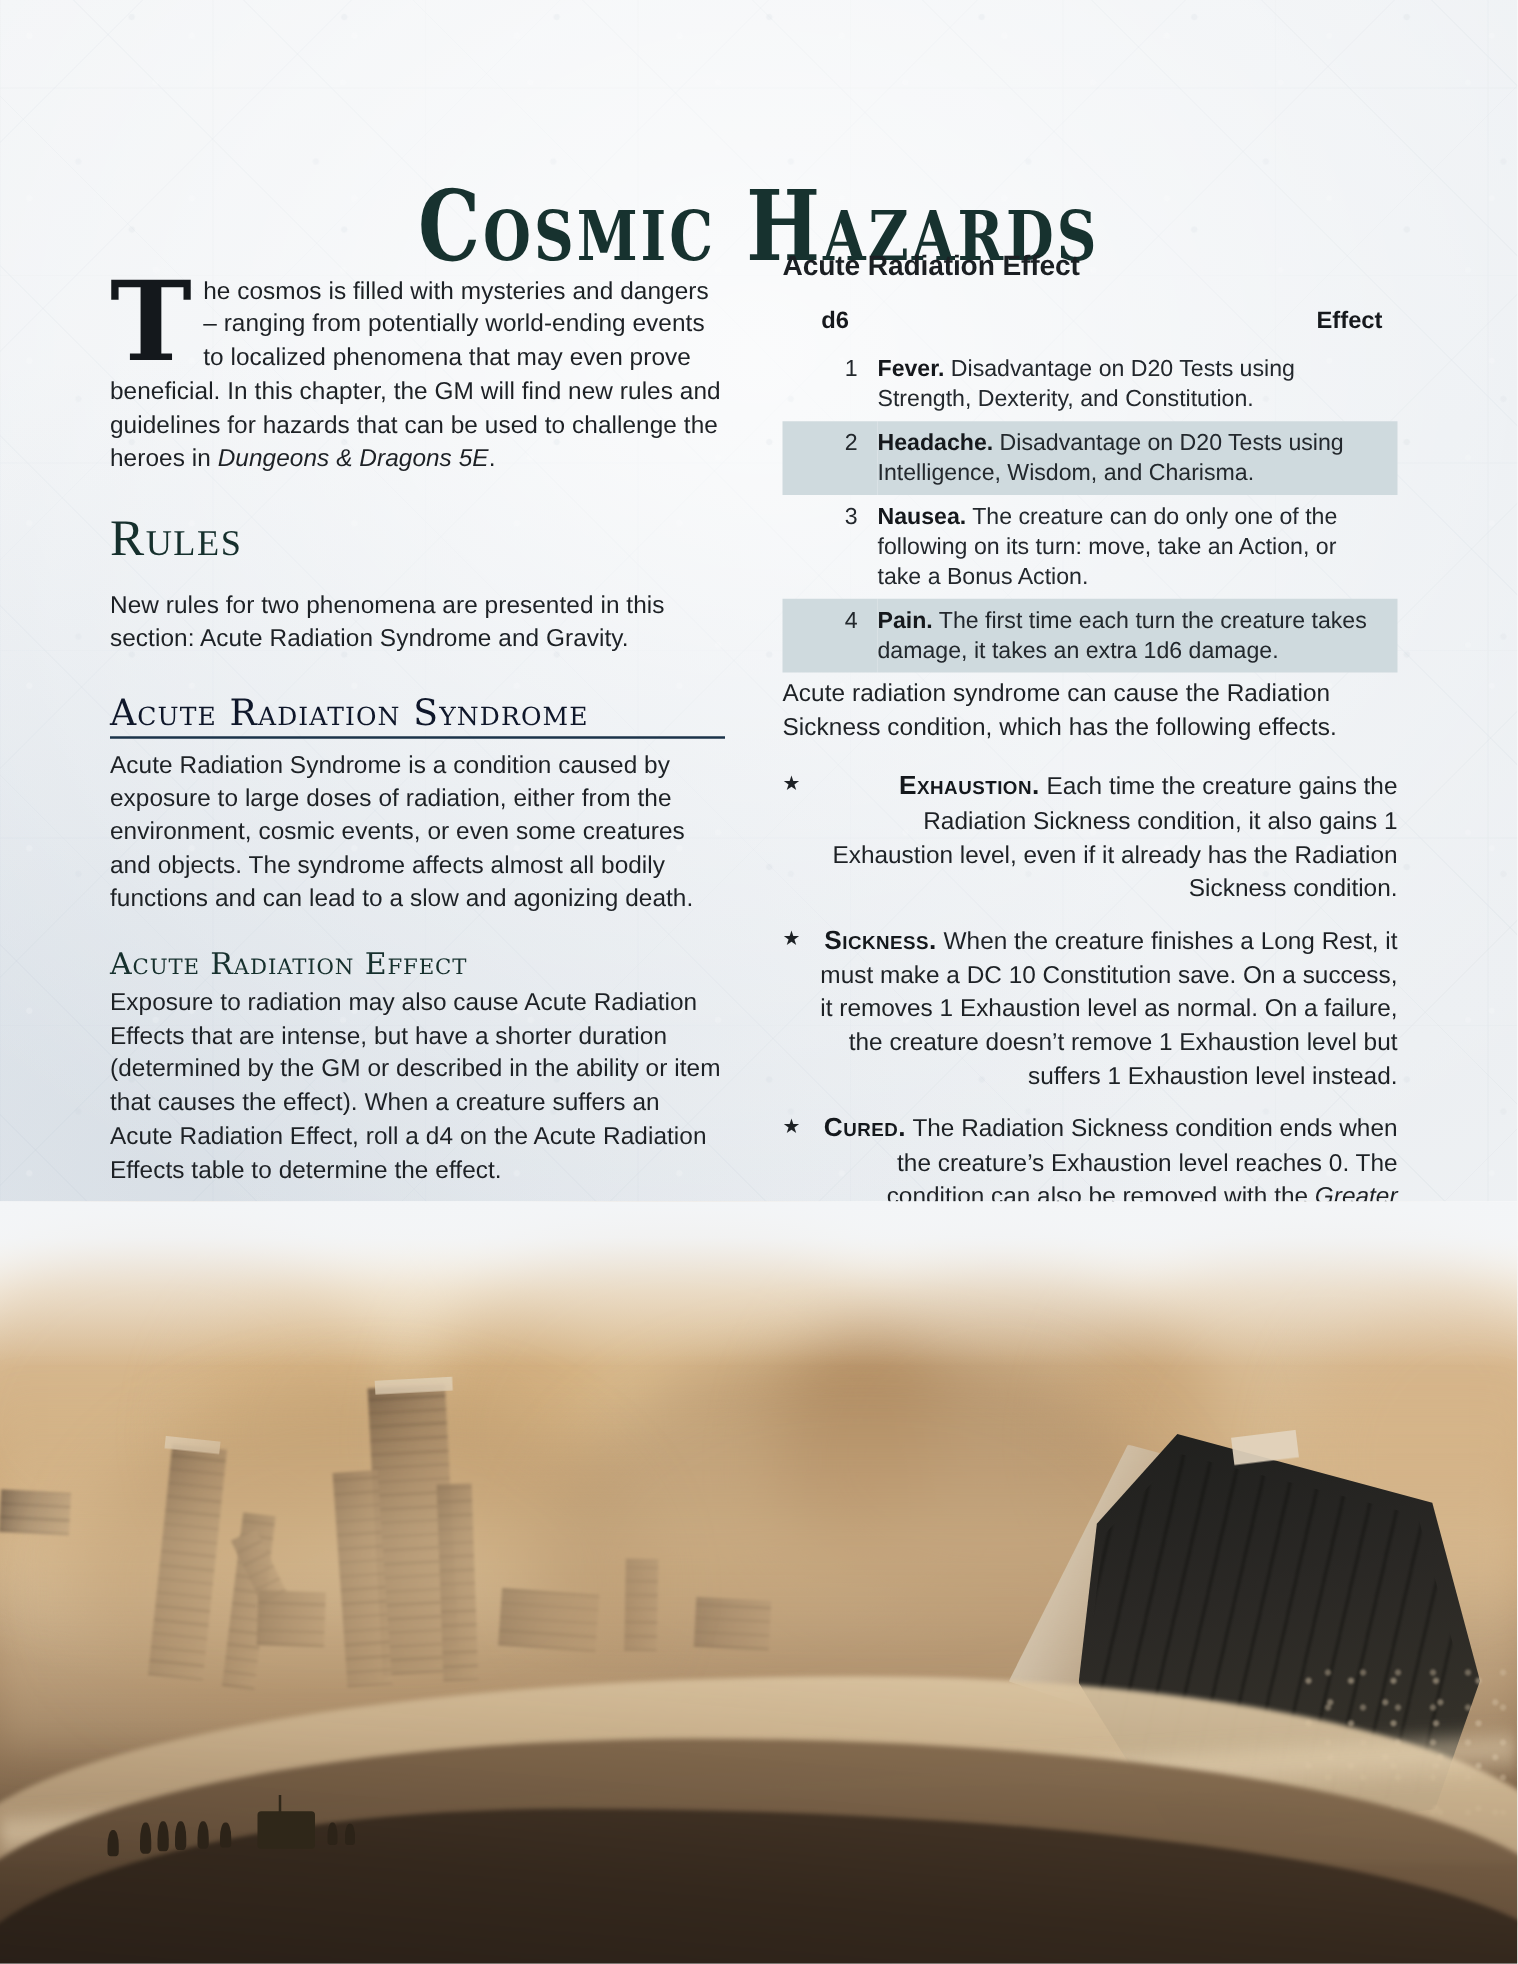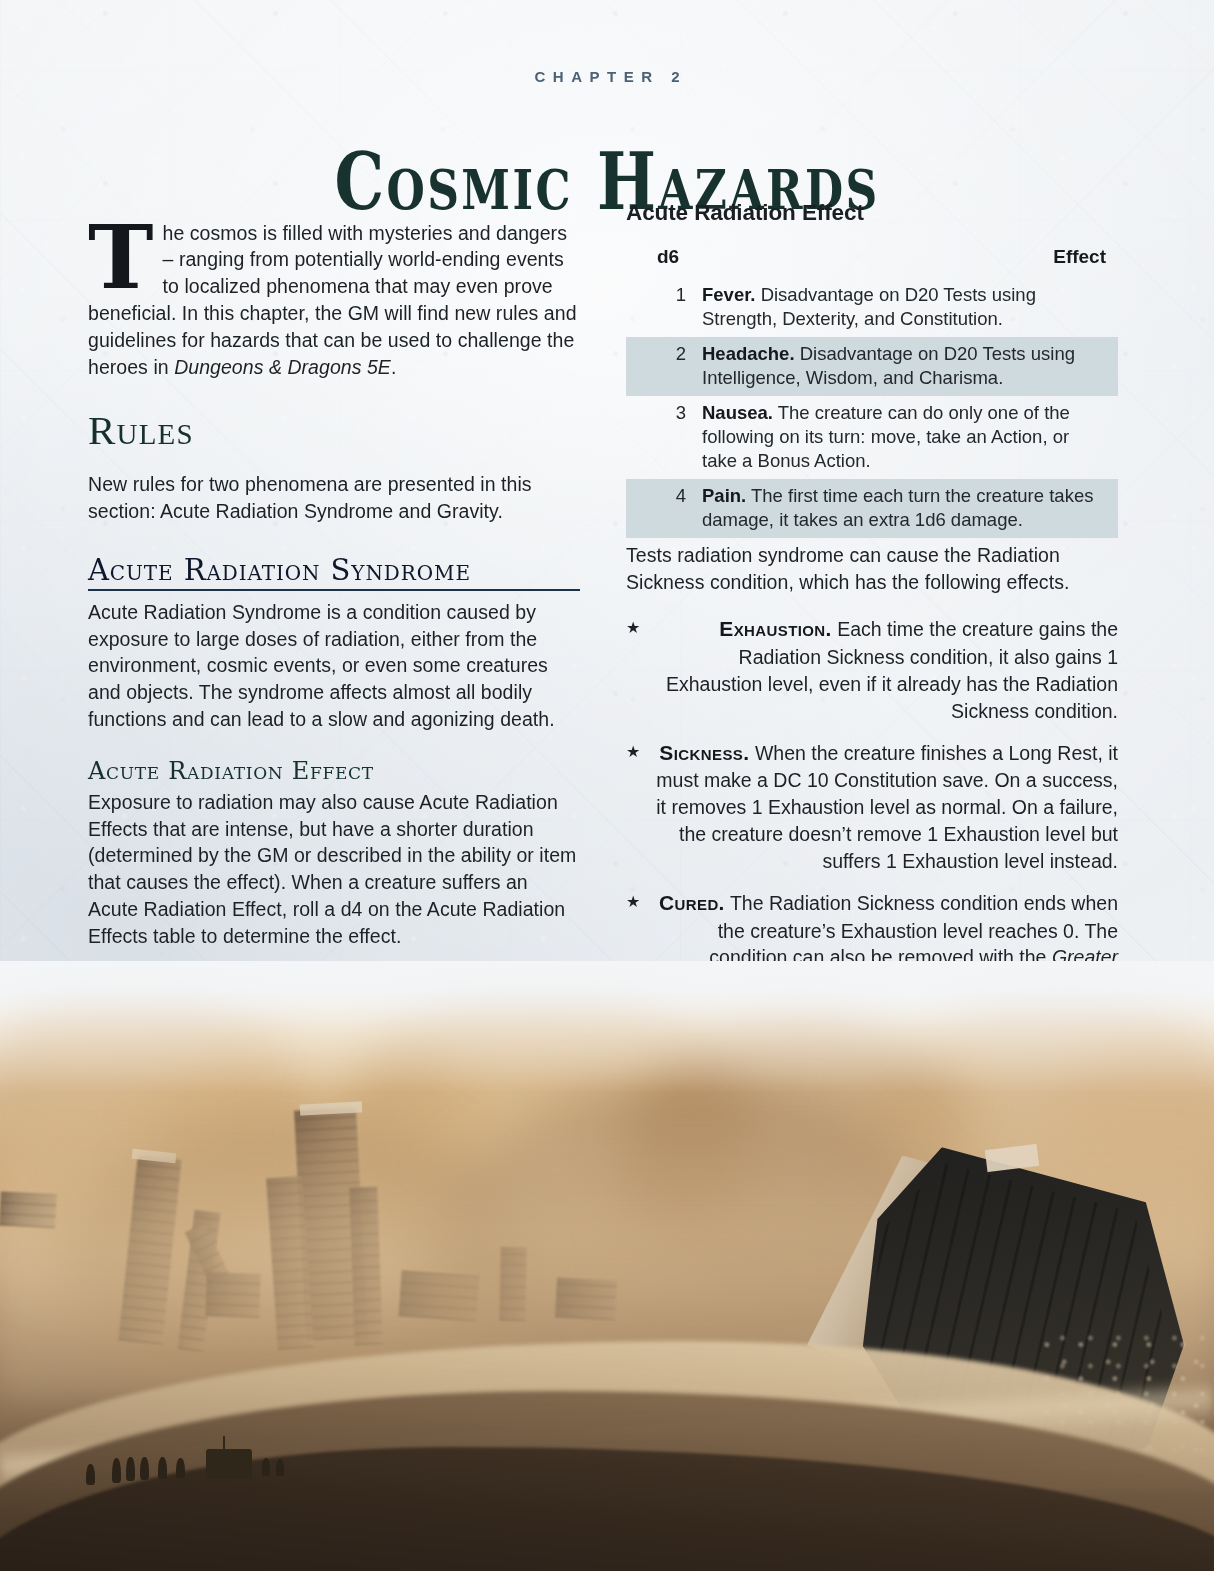--- a/index.html
+++ b/index.html
@@ -425,21 +425,20 @@
 </head>
 <body>
 
 <div class="page">
 
   <div class="paper-bg"></div>
   <div class="paper-watermark"></div>
   <div class="paper-vign"></div>
   <div class="paper-noise"></div>
 
-  <div class="chapter-label">CHAPTER 2</div>
   <h1 class="page-title">Cosmic Hazards</h1>
 
   <div class="col col-left">
 
     <p class="body-text dropcap-para">
       <span class="dropcap">T</span><span>he cosmos is filled with mysteries and dangers – ranging from potentially world-ending events to localized phenomena that may even prove beneficial. In this chapter, the GM will find new rules and guidelines for hazards that can be used to challenge the heroes in </span><em>Dungeons &amp; Dragons 5E</em><span>.</span>
     </p>
 
     <h2 class="h-rules">Rules</h2>
     <p class="body-text">New rules for two phenomena are presented in this section: Acute Radiation Syndrome and Gravity.</p>
@@ -475,21 +474,21 @@
           <td class="col-d6">3</td>
           <td class="col-eff"><span class="eff-name">Nausea.</span><span> The creature can do only one of the following on its turn: move, take an Action, or take a Bonus Action.</span></td>
         </tr>
         <tr class="striped">
           <td class="col-d6">4</td>
           <td class="col-eff"><span class="eff-name">Pain.</span><span> The first time each turn the creature takes damage, it takes an extra 1d6 damage.</span></td>
         </tr>
       </tbody>
     </table>
 
-    <p class="body-text" style="margin-top:4px">Tests radiation syndrome can cause the Radiation Sickness condition, which has the following effects.</p>
+    <p class="body-text" style="margin-top:4px">Acute radiation syndrome can cause the Radiation Sickness condition, which has the following effects.</p>
 
     <div class="bullets">
 
       <div class="bullet">
         <span class="bullet-star">★</span>
         <span class="bullet-body"><span class="bullet-lead">Exhaustion.</span><span> Each time the creature gains the Radiation Sickness condition, it also gains 1 Exhaustion level, even if it already has the Radiation Sickness condition.</span></span>
       </div>
 
       <div class="bullet">
         <span class="bullet-star">★</span>

